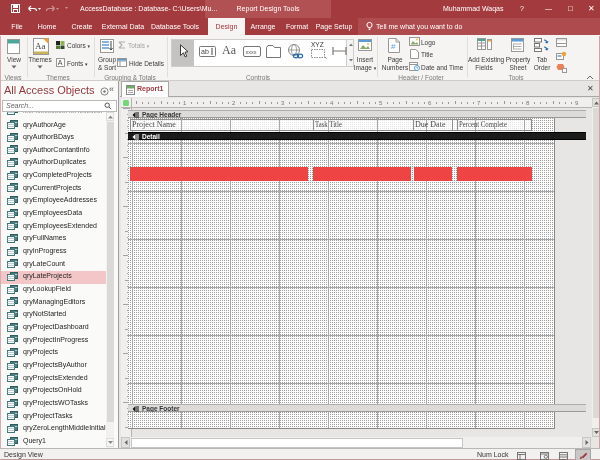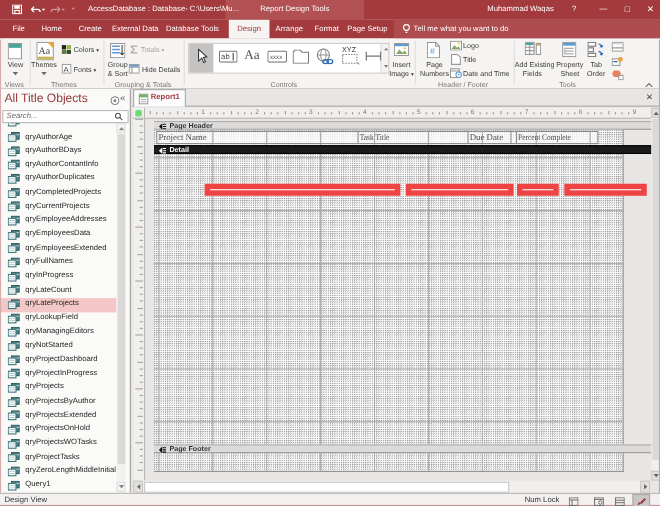--- a/index.html
+++ b/index.html
@@ -47,21 +47,21 @@
    repeating-linear-gradient(to right, #a6a8aa 0px, #a6a8aa 1px, transparent 1px, transparent 49px),
    radial-gradient(circle at 0.5px 0.5px, #9f9f9f 0.6px, transparent 0.7px);
    background-size: 49px 100%, 2px 2px;
    background-position: 4px 0, 0 0; }
 .hl { background-image:
    repeating-linear-gradient(to right, #a6a8aa 0px, #a6a8aa 1px, transparent 1px, transparent 49px),
    repeating-linear-gradient(to bottom, #a6a8aa 0px, #a6a8aa 1px, transparent 1px, transparent 48px),
    radial-gradient(circle at 0.5px 0.5px, #9f9f9f 0.6px, transparent 0.7px);
    background-size: 49px 100%, 100% 48px, 2px 2px;
    background-position: 4px 0, 0 3px, 0 0; }
-.ctl { position:absolute; background:#fff; border:5px solid #ef4444; font-family:"Liberation Serif", serif; font-size:8.5px; color:#222; padding-left:2px; white-space:nowrap; overflow:hidden;margin-left:44px; }
+.ctl { position:absolute; background:#fff; border:7px solid #ef4444; font-family:"Liberation Serif", serif; font-size:8.5px; color:#222; padding-left:2px; white-space:nowrap; overflow:hidden; }
 
 #statusbar { left:0; top:448px; width:600px; height:12px; background:#f3f1f0; border-top:1px solid #b9b7b5; border-bottom:1px solid #c79396; font-size:7px; color:#333; }
 </style>
 </head>
 <body>
 
 <div class="abs" id="titlebar"></div>
 <div class="abs" id="ctxblock">Report Design Tools</div>
 <div class="abs wtxt" style="left:80px; top:0;">AccessDatabase : Database- C:\Users\Mu...</div>
 <div class="abs wtxt" style="left:443px; top:0;">Muhammad Waqas</div>
@@ -291,21 +291,21 @@
   <div class="glabel" style="left:218px;">Controls</div>
   <div class="glabel" style="left:381px;">Header / Footer</div>
   <div class="glabel" style="left:476px;">Tools</div>
   <svg class="abs" style="left:586px; top:40px;" width="8" height="5" viewBox="0 0 8 5">
       <path d="M1 4 L4 1 L7 4" fill="none" stroke="#6a6867" stroke-width="1"></path>
     </svg>
 </div>
 
 <div class="abs" id="main">
   <div class="abs" id="nav">
-    <div class="abs" id="navtitle">All Title Objects</div>
+    <div class="abs" id="navtitle">All Access Objects</div>
     <svg class="abs" style="left:99.5px; top:6px;" width="9" height="9" viewBox="0 0 9 9">
         <circle cx="4.5" cy="4.5" r="3.6" fill="none" stroke="#777" stroke-width="0.9"></circle>
         <circle cx="4.5" cy="4.5" r="1.2" fill="#777"></circle>
       </svg>
     <div class="abs" style="left:109px; top:3px; font-size:9px; color:#555;">«</div>
     <div class="abs" id="searchbox"></div>
     <div class="abs" style="left:6px; top:21px; font-size:7px; font-style:italic; color:#666;">Search...</div>
     <svg class="abs" style="left:104px; top:21px;" width="8" height="8" viewBox="0 0 8 8">
         <circle cx="3.2" cy="3.2" r="2.2" fill="none" stroke="#555" stroke-width="1"></circle>
         <path d="M5 5 L7.2 7.2" stroke="#555" stroke-width="1"></path>
@@ -704,21 +704,21 @@
         <div style="position:absolute; right:1px; top:275.625px; width:3px; height:1px; background:#a5a3a1;"></div>
         <div style="position:absolute; right:1px; top:281.75px; width:3px; height:1px; background:#a5a3a1;"></div>
         <div style="position:absolute; right:1px; top:287.875px; width:3px; height:1px; background:#a5a3a1;"></div>
         <div style="position:absolute; right:1px; top:294px; width:7px; height:1px; background:#a5a3a1;"></div>
         <div style="position:absolute; right:1px; top:300.125px; width:3px; height:1px; background:#a5a3a1;"></div>
         <div style="position:absolute; right:1px; top:306.25px; width:3px; height:1px; background:#a5a3a1;"></div>
         <div style="position:absolute; right:1px; top:312.375px; width:3px; height:1px; background:#a5a3a1;"></div>
         <div style="position:absolute; right:1px; top:318.5px; width:5px; height:1px; background:#a5a3a1;"></div>
       </div>
 
-    <div class="abs" id="surface" style="left:20px; top:27px; width:458px; height:329px;">
+    <div class="abs" id="surface" style="left:8px; top:27px; width:458px; height:329px;">
         <div class="secbar" style="left:0; top:2px; width:458px;">
           <svg style="position:absolute;left:4px;top:1px;" width="7" height="6" viewBox="0 0 7 6">
             <path d="M3.5 0 L0.5 3 L3.5 6z" fill="#111"></path>
             <path d="M4 1 h3 M4 3 h3 M4 5 h3" stroke="#111"></path>
           </svg>
           <span style="position:absolute; left:14px; top:0;">Page Header</span>
         </div>
         <div class="abs dots" style="left:0; top:10px; width:427px; height:14px; background-color:#fdfdfd; border-right:1px solid #8a8886;"></div>
         <div class="abs" style="left:2px; top:11px; width:402px; height:12px; background:rgba(255,255,255,0.72); border:1px solid #8f8d8b;"></div>
         <div class="abs" style="left:53px; top:11px; width:1px; height:11px; background:#a6a8aa;"></div>

